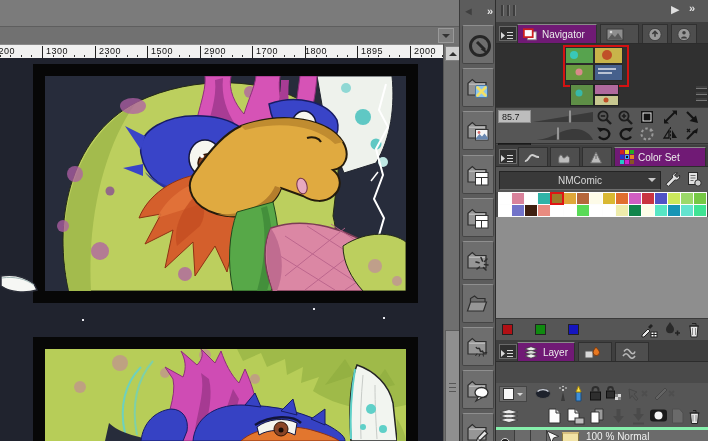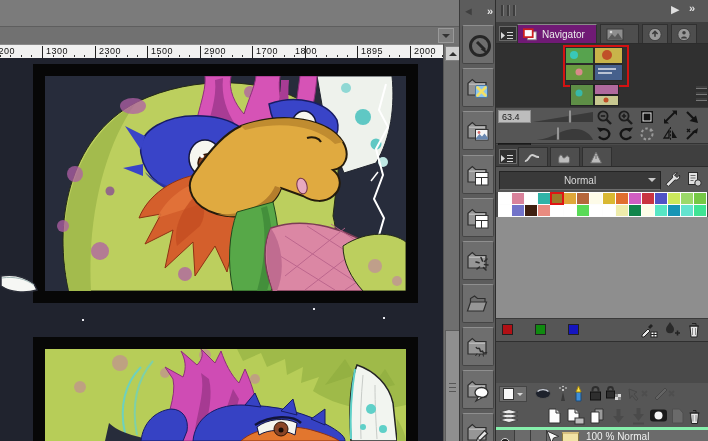--- a/index.html
+++ b/index.html
@@ -116,21 +116,21 @@
       <div class="dot" style="left: 221px;"></div>
       <div class="dot" style="left: 232px;"></div>
       <div class="dot" style="left: 242px;"></div>
       <div class="tick" style="left: 252px;"></div>
       <span class="lbl" style="left: 256px;">1700</span>
       <div class="dot" style="left: 263px;"></div>
       <div class="dot" style="left: 273px;"></div>
       <div class="dot" style="left: 284px;"></div>
       <div class="dot" style="left: 294px;"></div>
       <div class="tick" style="left: 305px;"></div>
-      <span class="lbl" style="left: 295px;">1800</span>
+      <span class="lbl" style="left: 305px;">1800</span>
       <div class="dot" style="left: 316px;"></div>
       <div class="dot" style="left: 326px;"></div>
       <div class="dot" style="left: 337px;"></div>
       <div class="dot" style="left: 347px;"></div>
       <div class="tick" style="left: 357px;"></div>
       <span class="lbl" style="left: 361px;">1895</span>
       <div class="dot" style="left: 368px;"></div>
       <div class="dot" style="left: 378px;"></div>
       <div class="dot" style="left: 389px;"></div>
       <div class="dot" style="left: 399px;"></div>
@@ -419,21 +419,21 @@
           <circle cx="36" cy="16" r="2.5" fill="#c05028"></circle>
       </svg>
       <div class="grip3 abs" style="left:198px;top:44px;transform:rotate(90deg);">
           <i></i>
           <i></i>
           <i></i>
         </div>
     </div>
 
     <div class="row" style="top:107px;height:18px;border-top:1px solid #3a3a3a;">
-      <div class="valbox val-light" style="left:2px;top:2px;">63.4</div>
+      <div class="valbox val-light" style="left:2px;top:2px;">85.7</div>
       <svg class="abs" style="left:37px;top:2px;" width="60" height="13" viewBox="0 0 60 13">
         <path d="M0 12 L60 2 L60 12 Z" fill="#3a3a3a"></path>
           <rect x="36" y="0" width="2" height="13" fill="#d8d8d8" stroke="#555"></rect>
       </svg>
       <div class="icobtn" style="left:100px;top:1px;">
         <svg width="17" height="16" viewBox="0 0 17 16">
             <circle cx="7" cy="7" r="4.6" fill="none" stroke="#1d1d1d" stroke-width="1.8"></circle>
             <path d="M10.5 10.5L15 15" stroke="#1d1d1d" stroke-width="2.4"></path>
             <path d="M4.8 7h4.4" stroke="#1d1d1d" stroke-width="1.6"></path>
           </svg>
@@ -524,25 +524,40 @@
         <svg width="16" height="13" viewBox="0 0 16 13">
             <path d="M3 12c-1-4 0-8 2-8s1 3 3 3 2-3 4-2 2 4 1 7Z" fill="#bdbdbd" stroke="#6a6a6a"></path>
           </svg>
       </div>
       <div class="tab" style="left:86px;width:30px;">
         <svg width="16" height="13" viewBox="0 0 16 13">
             <path d="M8 1l5.5 11h-11Z" fill="#bdbdbd" stroke="#6a6a6a"></path>
             <path d="M8 4v4" stroke="#6a6a6a"></path>
           </svg>
       </div>
+      <div class="tab active" style="left:118px;width:92px;">
+        <svg width="14" height="14" viewBox="0 0 14 14">
+          <rect x="0" y="0" width="4" height="4" fill="#d22222"></rect>
+            <rect x="5" y="0" width="4" height="4" fill="#e8d822"></rect>
+            <rect x="10" y="0" width="4" height="4" fill="#22a822"></rect>
+          <rect x="0" y="5" width="4" height="4" fill="#2233cc"></rect>
+            <rect x="5" y="5" width="4" height="4" fill="#111"></rect>
+            <rect x="10" y="5" width="4" height="4" fill="#e88222"></rect>
+          <rect x="0" y="10" width="4" height="4" fill="#22c8c8"></rect>
+            <rect x="5" y="10" width="4" height="4" fill="#cc22cc"></rect>
+            <rect x="10" y="10" width="4" height="4" fill="#885522"></rect>
+          <rect x="5.5" y="5.5" width="3" height="3" fill="none" stroke="#3aa0ff"></rect>
+        </svg>
+        <span>Color Set</span>
+      </div>
     </div>
 
     <div class="row" style="top:167px;height:25px;">
       <div class="sel" style="left:3px;top:4px;width:160px;height:17px;">
-        <span>Normal</span>
+        <span>NMComic</span>
           <span class="arr"></span>
       </div>
       <div class="icobtn" style="left:167px;top:3px;">
         <svg width="19" height="19" viewBox="0 0 19 19">
           <path d="M14.5 3a3.8 3.8 0 0 0-5 4.7L3 14.2 5.3 16.5 11.8 10a3.8 3.8 0 0 0 4.7-5L14 7.5 11.5 5Z" fill="#e2e2e2" stroke="#2a2a2a"></path>
         </svg>
       </div>
       <div class="icobtn" style="left:189px;top:3px;">
         <svg width="19" height="19" viewBox="0 0 19 19">
           <rect x="3.5" y="2.5" width="9" height="12" fill="#e2e2e2" stroke="#2a2a2a"></rect>
@@ -612,20 +627,47 @@
       </div>
       <div class="icobtn" style="left:189px;top:1px;">
         <svg width="18" height="19" viewBox="0 0 18 19">
           <path d="M5 6h8l-1 11H6Z" fill="#e8e8e8" stroke="#222"></path>
             <path d="M4 6h10M7 3.5h4V6" stroke="#222" fill="none"></path>
           <path d="M7.5 8v7M10.5 8v7" stroke="#8a8a8a"></path>
         </svg>
       </div>
     </div>
 
+    <div class="hdr" style="top:340px;">
+      <div class="menubtn">
+        <svg width="14" height="11" viewBox="0 0 14 11">
+            <path d="M1 2l4 3.5L1 9Z" fill="#d8d8d8"></path>
+            <path d="M7 2.5h6M7 5.5h6M7 8.5h6" stroke="#d8d8d8"></path>
+          </svg>
+      </div>
+      <div class="tab active" style="left:21px;width:58px;">
+        <svg width="16" height="14" viewBox="0 0 18 16">
+          <path d="M2 4.5l7-2.5 7 2.5-7 2.5Z" fill="#f0f0f0" stroke="#333" stroke-width=".8"></path>
+          <path d="M2 8.5l7-2.5 7 2.5-7 2.5Z" fill="#d8d8d8" stroke="#333" stroke-width=".8"></path>
+          <path d="M2 12.5l7-2.5 7 2.5-7 2.5Z" fill="#f0f0f0" stroke="#333" stroke-width=".8"></path>
+        </svg>
+        <span>Layer</span>
+      </div>
+      <div class="tab" style="left:82px;width:34px;">
+        <svg width="17" height="15" viewBox="0 0 17 15">
+          <rect x="1" y="6" width="8" height="7" fill="#d8d8d8" stroke="#555"></rect>
+          <path d="M12 2c1.3 2.2 3.5 3.2 3.5 5.4a3.2 3.2 0 1 1-6.4 0C9.1 5.2 10.7 4.2 12 2Z" fill="#e87820" stroke="#7a3a10"></path>
+        </svg>
+      </div>
+      <div class="tab" style="left:119px;width:34px;">
+        <svg width="17" height="13" viewBox="0 0 17 13">
+          <path d="M2 10c2-3 4-3 6 0s4 3 6 0M3 5.5c2-3 4-3 6 0s4 3 5 0" stroke="#b8b8b8" fill="none" stroke-width="1.6"></path>
+        </svg>
+      </div>
+    </div>
 
 
     <div class="row" style="top:383px;height:22px;">
       <div class="abs" style="left:3px;top:3px;width:28px;height:16px;background:#6e6e6e;border:1px solid #454545;display:flex;align-items:center;gap:3px;padding:0 3px;box-sizing:border-box;">
         <span style="width:10px;height:10px;background:#f8f8f8;border:1px solid #333;display:inline-block;"></span>
         <span style="border:3.5px solid transparent;border-top-color:#d8d8d8;margin-top:4px;"></span>
       </div>
       <div class="icobtn" style="left:38px;top:3px;">
         <svg width="18" height="15" viewBox="0 0 18 15">
             <ellipse cx="9" cy="7.5" rx="7.5" ry="5" fill="#1e222c" stroke="#555"></ellipse>

